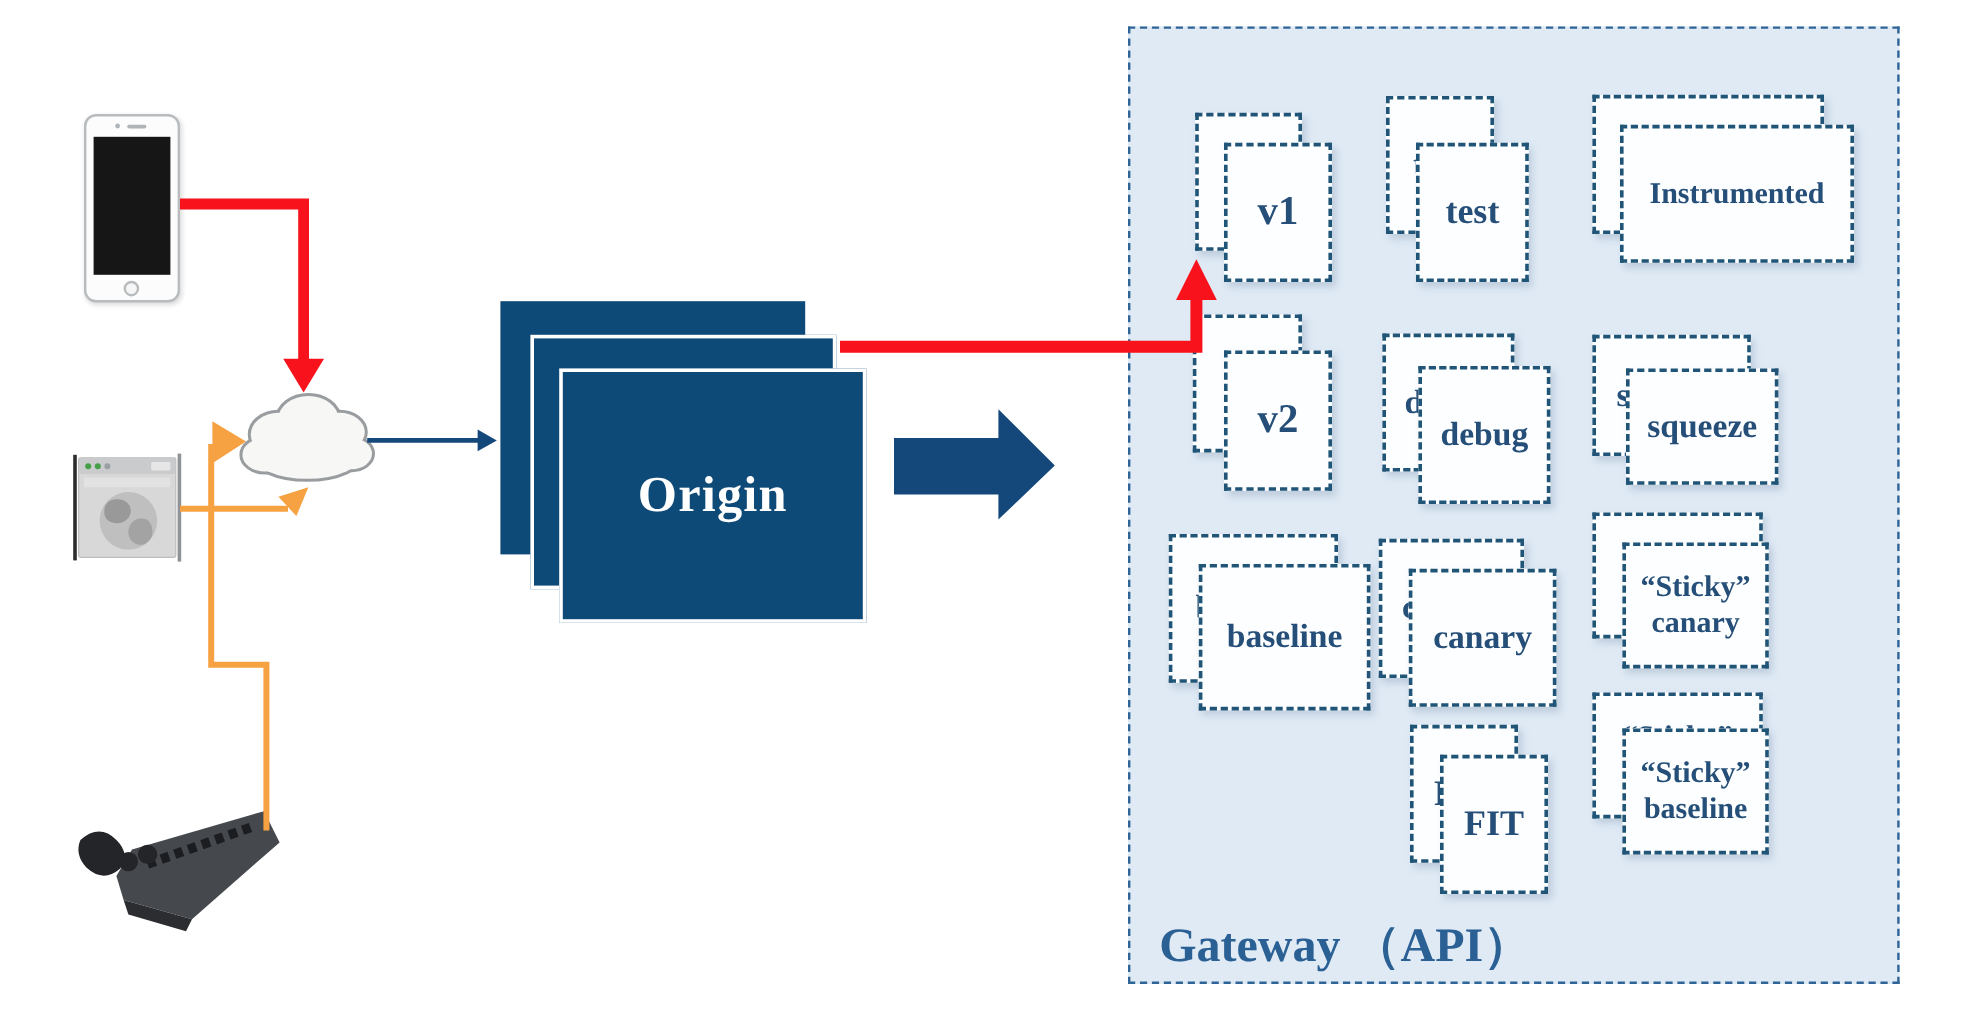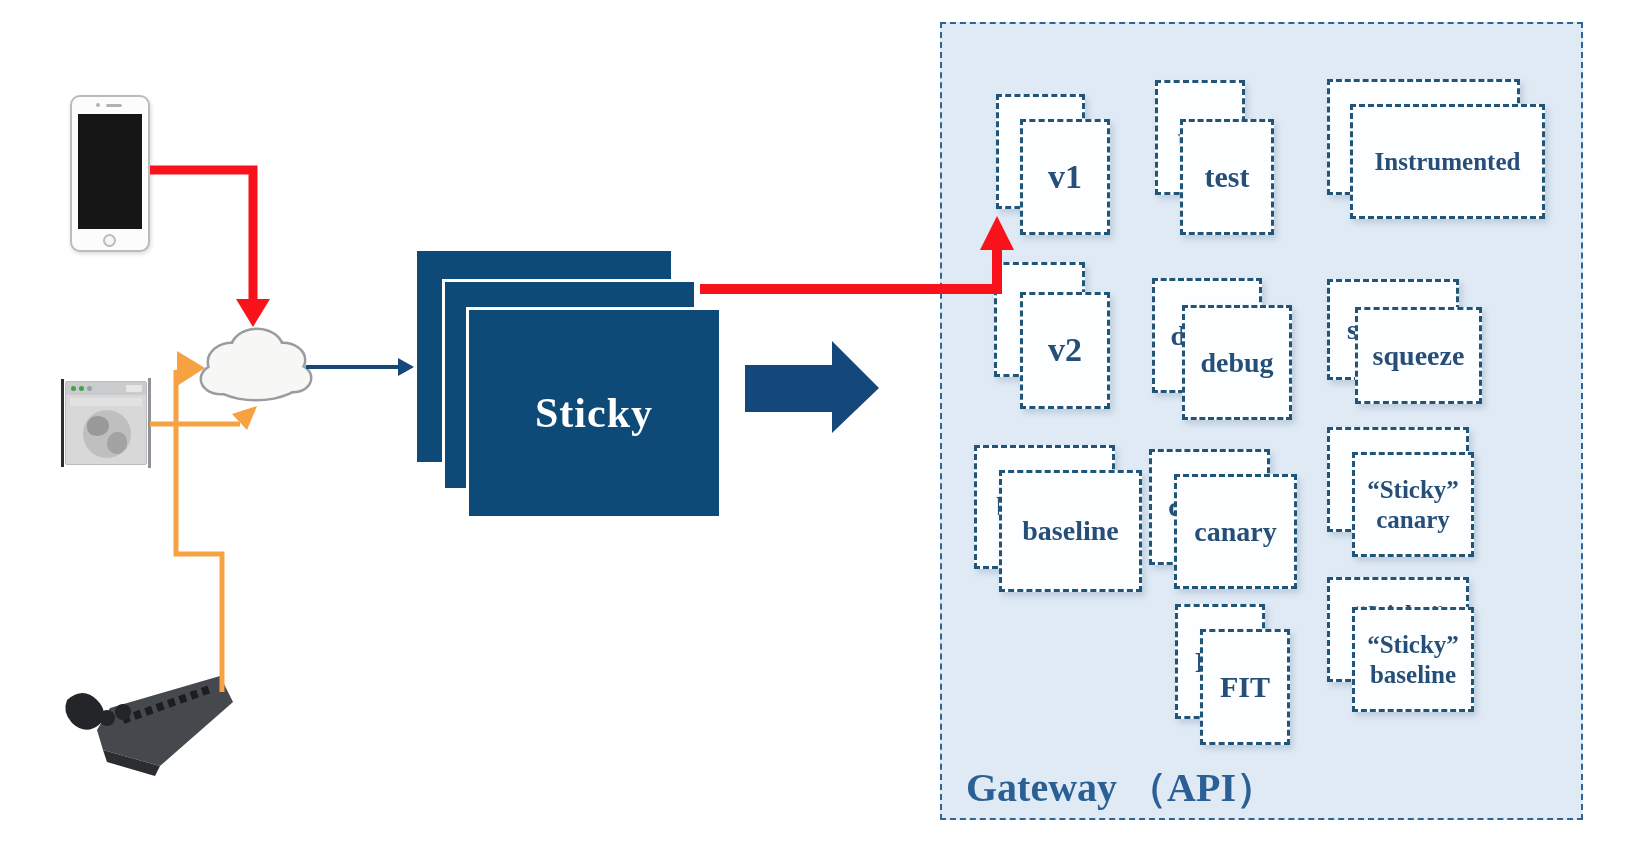--- a/index.html
+++ b/index.html
@@ -89,21 +89,21 @@
       <polygon points="48,82 105,98 100,108 52,94" fill="#2b2d30"></polygon>
       <line x1="68" y1="52" x2="158" y2="20" stroke="#1c1d20" stroke-width="8" stroke-dasharray="7,5"></line>
       <circle cx="52" cy="50" r="8" fill="#232528"></circle>
       <circle cx="68" cy="44" r="8" fill="#232528"></circle>
     </svg>
   </div>
 
   <div class="gw-box" style="left:417px;top:251px;width:254px;height:211px;"></div>
   <div class="gw-box gw-bordered" style="left:442px;top:279px;width:255px;height:212px;"></div>
   <div class="gw-box gw-bordered" style="left:466px;top:307px;width:256px;height:212px;"></div>
-  <div class="gw-label">Sticky</div>
+  <div class="gw-label">Origin</div>
 
   <div class="origin-box">
 
     <div class="card" style="left:54px;top:70px;width:89px;height:115px;">
       <span class="card-label" style="font-size:34px;">v1</span>
       </div>
     <div class="card" style="left:78px;top:95px;width:90px;height:116px;">
       <span class="card-label" style="font-size:34px;">v1</span>
       </div>
 

